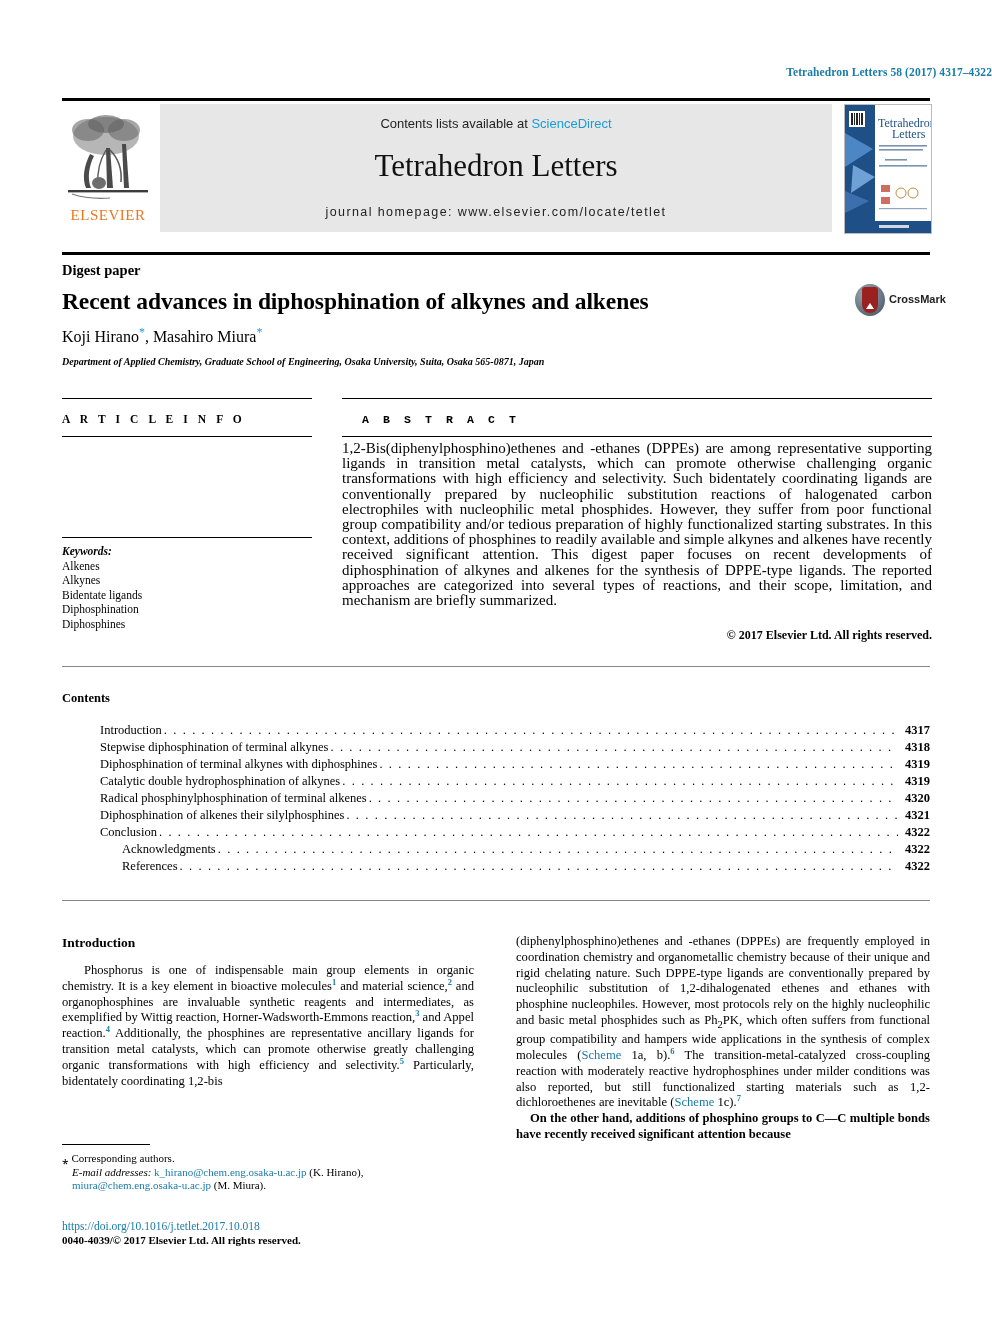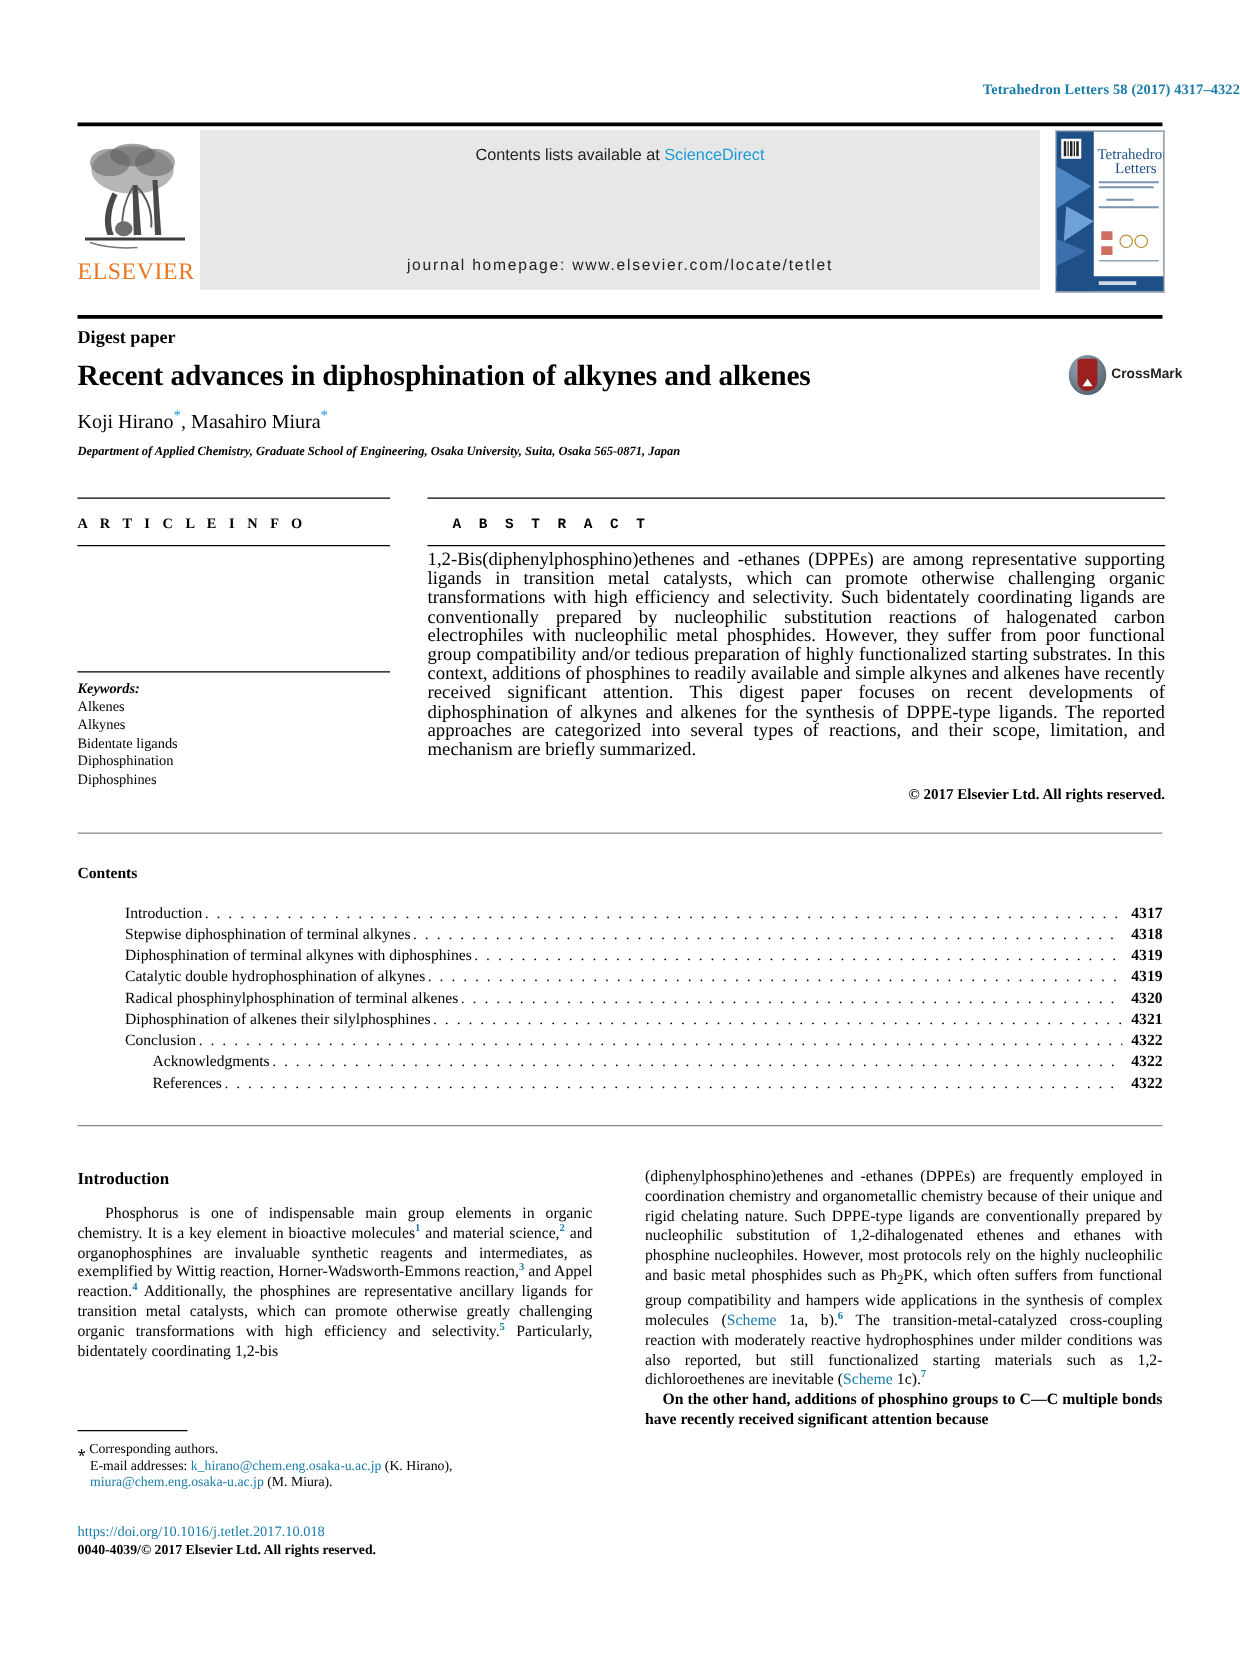--- a/index.html
+++ b/index.html
@@ -56,21 +56,21 @@
     position: absolute;
     left: 4px; top: 6px;
     width: 84px; height: 95px;
   }
   .elsevier-word {
     position: absolute;
     left: 0; top: 103px;
     width: 92px;
     text-align: center;
     font-family: "Liberation Serif", serif;
-    font-size: 19px;
+    font-size: 15px;
     letter-spacing: 0.5px;
     color: #E87722;
   }
   .sd-band {
     position: absolute;
     left: 98px; top: 0;
     width: 672px; height: 128px;
     background: #e7e7e7;
     text-align: center;
   }
@@ -365,20 +365,21 @@
           <path d="M6 84 C18 88 30 89 44 88" stroke="#777" stroke-width="1.2" fill="none"></path>
         </g>
       </svg>
       <div class="elsevier-word">ELSEVIER</div>
     </div>
 
     <div class="sd-band">
       <div class="sd-line1">
         <span>Contents lists available at </span><span class="sd-link">ScienceDirect</span>
       </div>
+      <div class="journal-name">Tetrahedron Letters</div>
       <div class="sd-home">journal homepage: www.elsevier.com/locate/tetlet</div>
     </div>
 
     <div class="cover-thumb">
       <svg viewBox="0 0 86 128" width="86" height="128">
         <rect width="86" height="128" fill="#ffffff"></rect>
         <rect x="0" y="0" width="30" height="128" fill="#1e4f86"></rect>
         <polygon points="0,28 28,44 0,62" fill="#4d86c4"></polygon>
         <polygon points="8,60 30,72 6,88" fill="#6ea2d6"></polygon>
         <polygon points="0,86 24,96 0,108" fill="#3d6fae"></polygon>
@@ -520,21 +521,21 @@
     <p>On the other hand, additions of phosphino groups to C—C multiple bonds have recently received significant attention because</p>
   </div>
 
   <div class="fn-rule"></div>
   <div class="footnote">
     <div>
       <span style="font-size:12px;">⁎</span>
       <span>Corresponding authors.</span>
     </div>
     <div style="padding-left:10px;">
-      <span style="">E-mail addresses:</span>
+      <span style="font-style:italic;">E-mail addresses:</span>
       <span class="doi-link">k_hirano@chem.eng.osaka-u.ac.jp</span><span> (K. Hirano), </span><span class="doi-link">miura@chem.eng.osaka-u.ac.jp</span><span> (M. Miura).</span>
     </div>
   </div>
 
   <div class="doi-block">
     <div class="doi-link">https://doi.org/10.1016/j.tetlet.2017.10.018</div>
     <div class="copyline">0040-4039/© 2017 Elsevier Ltd. All rights reserved.</div>
   </div>
 
 </div>

